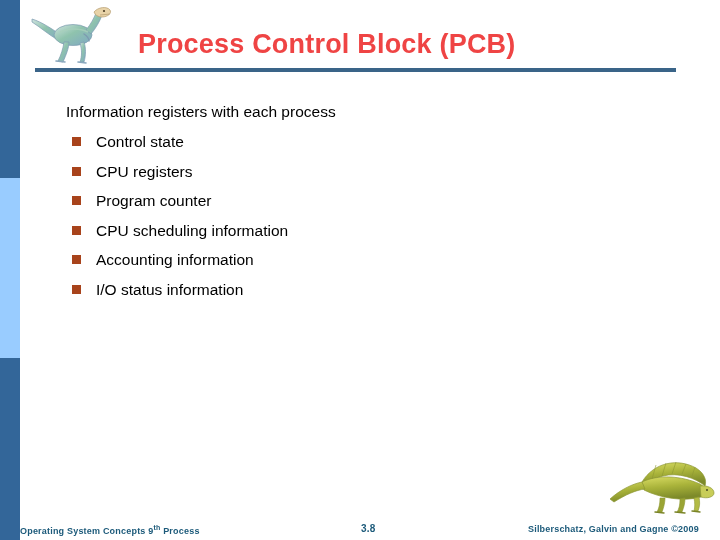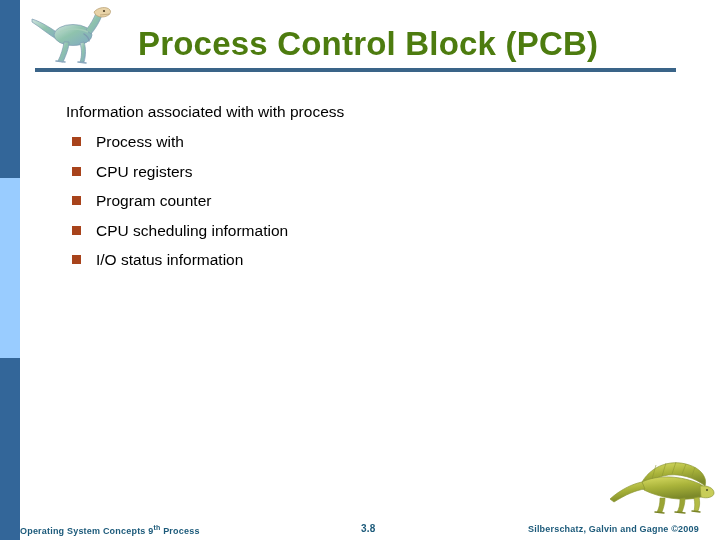--- a/index.html
+++ b/index.html
@@ -34,23 +34,23 @@
     width: 86px;
     height: 66px;
   }
   #header-logo svg { display: block; width: 100%; height: 100%; }
 
   #slide-title {
     position: absolute;
     left: 138px;
     top: 27px;
     width: 560px;
-    font-size: 33px;
+    font-size: 27px;
     font-weight: bold;
-    color: #4d7c0f;
+    color: #ef4444;
     letter-spacing: 0.2px;
     line-height: 34px;
     white-space: nowrap;
   }
 
   #title-rule {
     position: absolute;
     left: 35px;
     top: 68px;
     width: 641px;
@@ -160,40 +160,41 @@
       <path d="M28 59 L37 60 M50 60 L58 61" stroke="#8aa7bd" stroke-width="1.6" stroke-linecap="round"></path>
 
       <path d="M32 30 C40 26 52 26 60 30" stroke="#a7cfbc" stroke-width="1.6" fill="none" opacity="0.8"></path>
     </svg>
   </div>
 
   <div id="slide-title">Process Control Block (PCB)</div>
   <div id="title-rule"></div>
 
   <div id="body-area">
-    <p id="lead-line">Information associated with with process</p>
+    <p id="lead-line">Information registers with each process</p>
     <ul class="bullet-list">
       <li>
         <span class="bullet-marker"></span>
-        <span>Process with</span>
+        <span>Control state</span>
       </li>
       <li>
         <span class="bullet-marker"></span>
         <span>CPU registers</span>
       </li>
       <li>
         <span class="bullet-marker"></span>
         <span>Program counter</span>
       </li>
       <li>
         <span class="bullet-marker"></span>
         <span>CPU scheduling information</span>
       </li>
       <li>
         <span class="bullet-marker"></span>
+        <span>Accounting information</span>
       </li>
       <li>
         <span class="bullet-marker"></span>
         <span>I/O status information</span>
       </li>
     </ul>
   </div>
 
   <div id="footer-dino">
     <svg viewBox="0 0 108 62" xmlns="http://www.w3.org/2000/svg">

